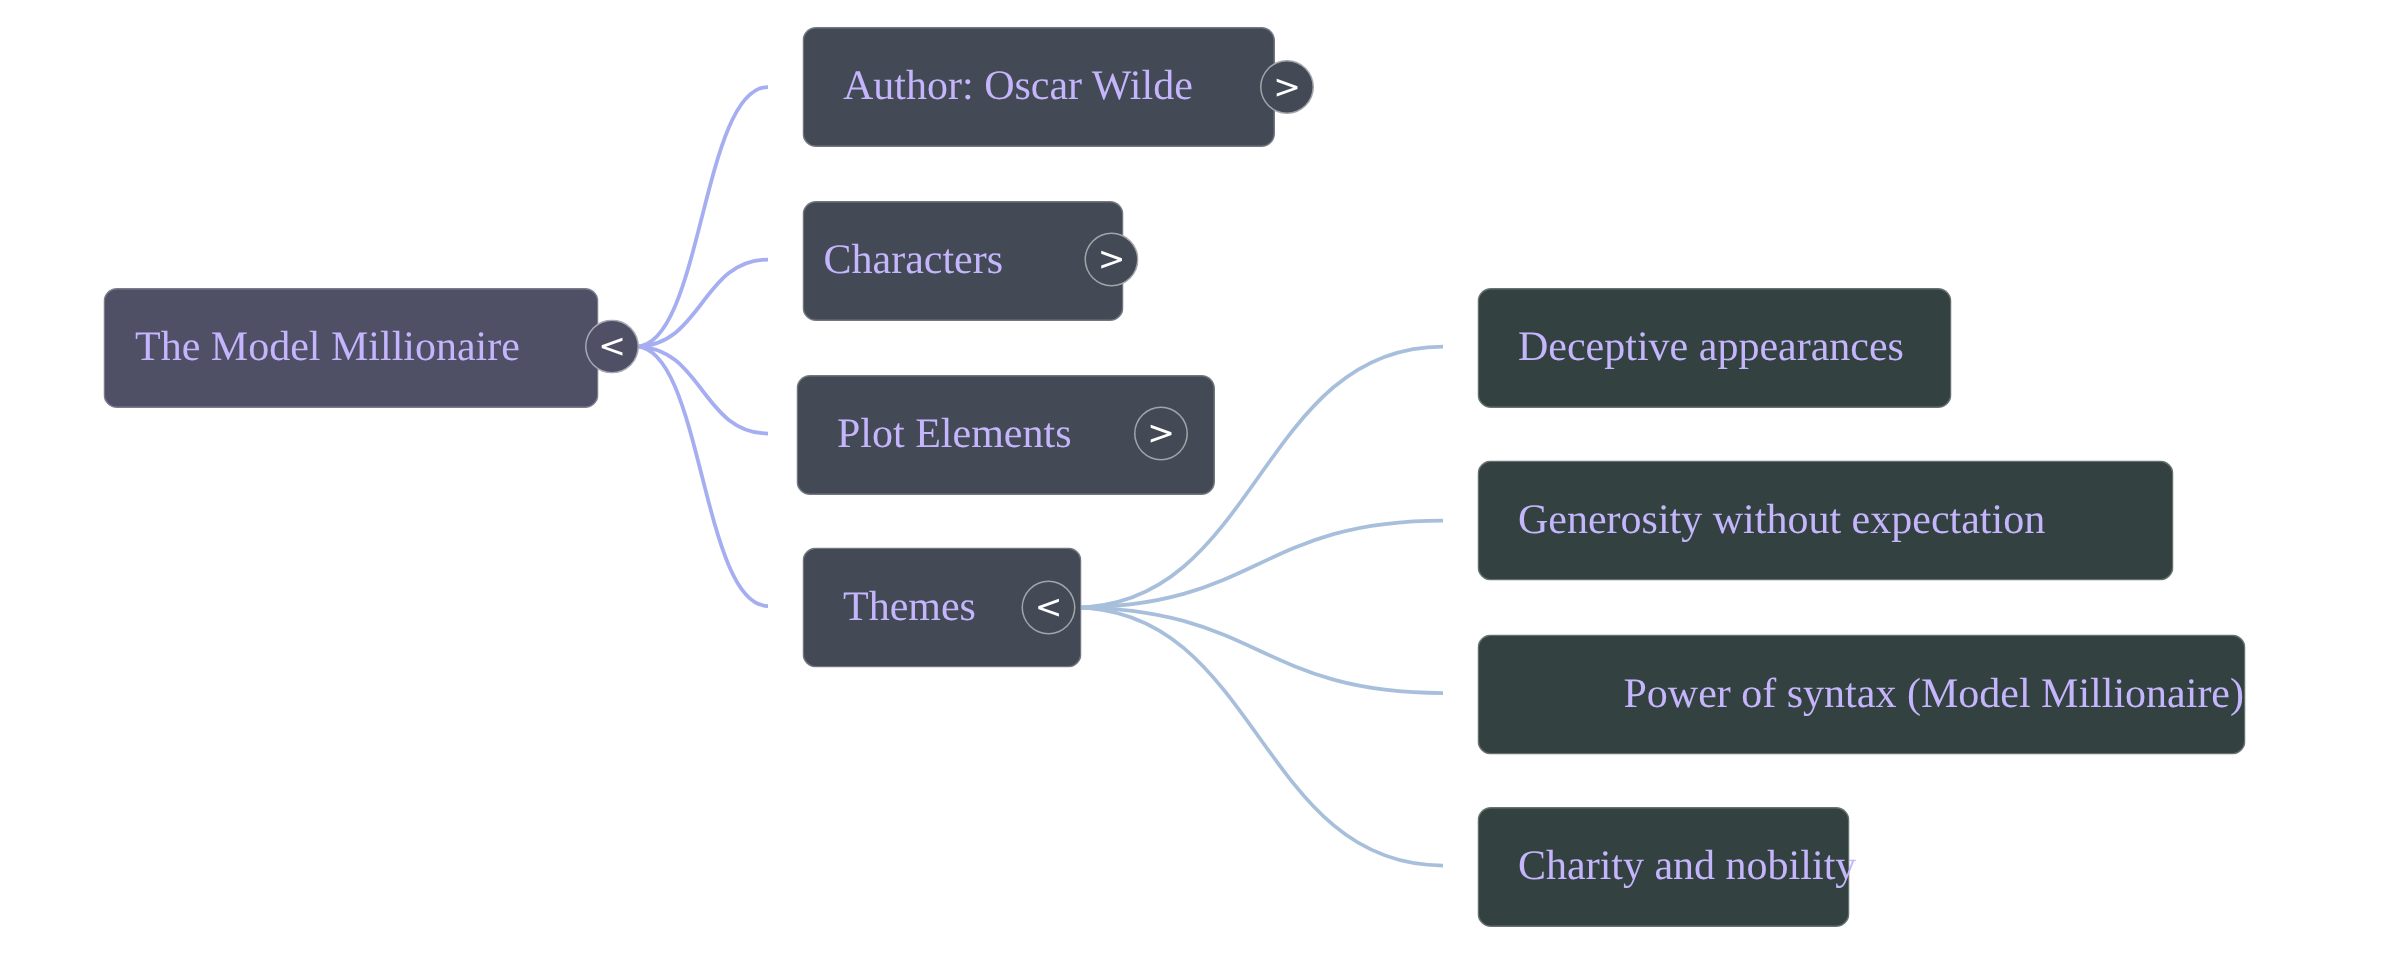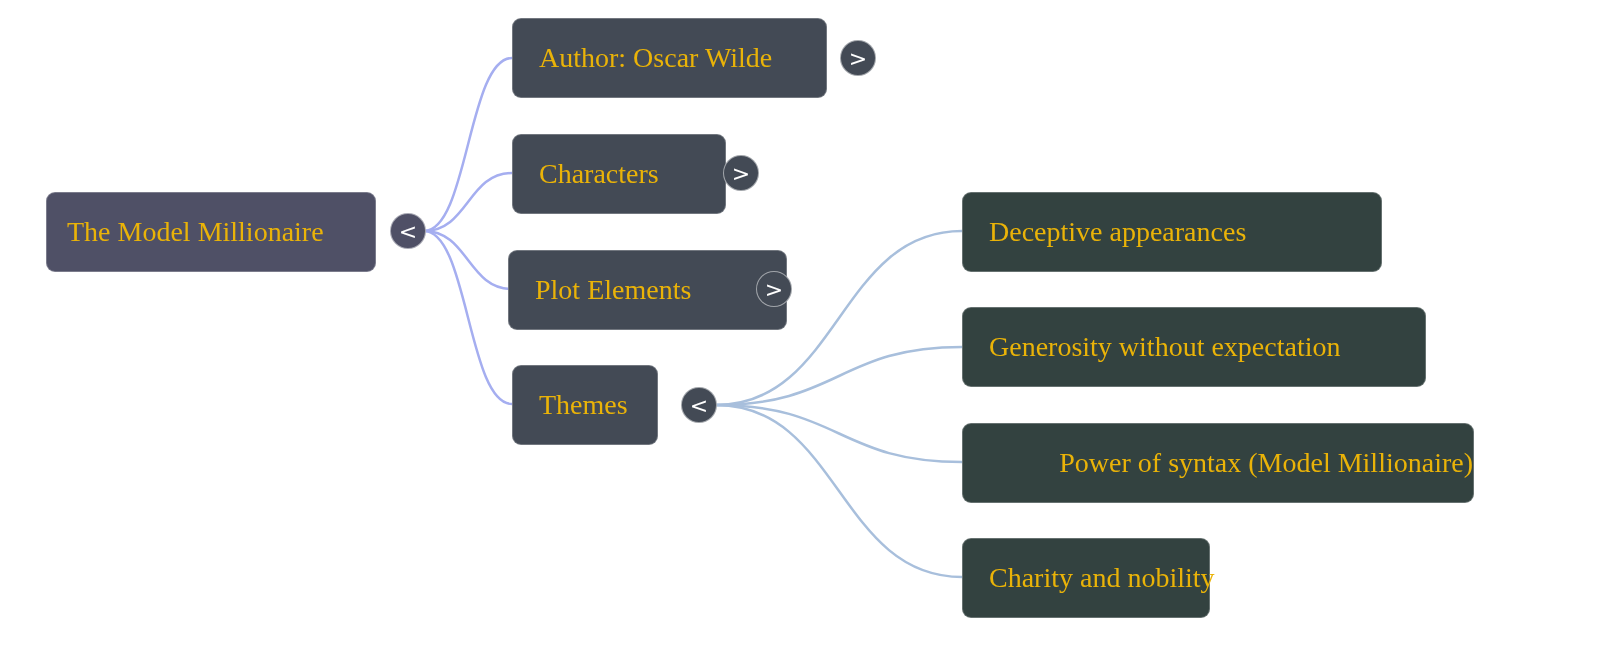--- a/index.html
+++ b/index.html
@@ -1,22 +1,23 @@
 <!DOCTYPE html>
 <html><head>
   <meta charset="utf-8">
   <style>
     html, body { margin: 0; padding: 0; background: #ffffff; }
     body { width: 1600px; height: 649px; position: relative; overflow: hidden; font-family: "Liberation Serif", "DejaVu Serif", serif; }
     #links { position: absolute; left: 0; top: 0; width: 1600px; height: 649px; }
     .node {
       position: absolute; box-sizing: border-box; height: 80px;
-      border-radius: 9px; color: #eab308; font-size: 28px;
+      border-radius: 9px; color: #c4b5fd; font-size: 28px;
       display: flex; align-items: center; padding-left: 26px; white-space: nowrap;
       border: 1px solid rgba(255,255,255,0.25);
+      margin-left: 23px;
     }
     .node.root { background: #4f5066; padding-left: 20px; }
     .node.l1 { background: #434a55; }
     .node.l2 { background: #334240; }
     .toggle {
       position: absolute; width: 36px; height: 36px; border-radius: 50%;
       box-sizing: border-box; border: 1px solid rgba(255,255,255,0.5);
       color: #ffffff; font-family: "DejaVu Sans", sans-serif; font-size: 22px;
       display: flex; align-items: center; justify-content: center; cursor: pointer;
     }
@@ -44,42 +45,42 @@
   <span>&lt;</span>
 </div>
 
 <div class="node l1" style="left:512px; top:18px; width:315px;">
   <span>Author: Oscar Wilde</span>
 </div>
 <div class="toggle l1-t" style="left:840px; top:40px;">
   <span>&gt;</span>
 </div>
 
-<div class="node l1" style="left:512px; top:134px; width:214px;">
+<div class="node l1" style="left:512px; top:134px; width:214px;padding-left:13px;">
   <span>Characters</span>
 </div>
 <div class="toggle l1-t" style="left:723px; top:155px;">
   <span>&gt;</span>
 </div>
 
 <div class="node l1" style="left:508px; top:250px; width:279px;">
   <span>Plot Elements</span>
 </div>
 <div class="toggle l1-t" style="left:756px; top:271px;">
   <span>&gt;</span>
 </div>
 
-<div class="node l1" style="left:512px; top:365px; width:146px;">
+<div class="node l1" style="left:512px; top:365px; width:186px;">
   <span>Themes</span>
 </div>
 <div class="toggle l1-t" style="left:681px; top:387px;">
   <span>&lt;</span>
 </div>
 
-<div class="node l2" style="left:962px; top:192px; width:420px;">
+<div class="node l2" style="left:962px; top:192px; width:316px;">
   <span>Deceptive appearances</span>
 </div>
 <div class="node l2" style="left:962px; top:307px; width:464px;">
   <span>Generosity without expectation</span>
 </div>
 <div class="node l2" style="left:962px; top:423px; width:512px;justify-content:flex-end;">
   <span>Power of syntax (Model Millionaire)</span>
 </div>
 <div class="node l2" style="left:962px; top:538px; width:248px;">
   <span>Charity and nobility</span>

